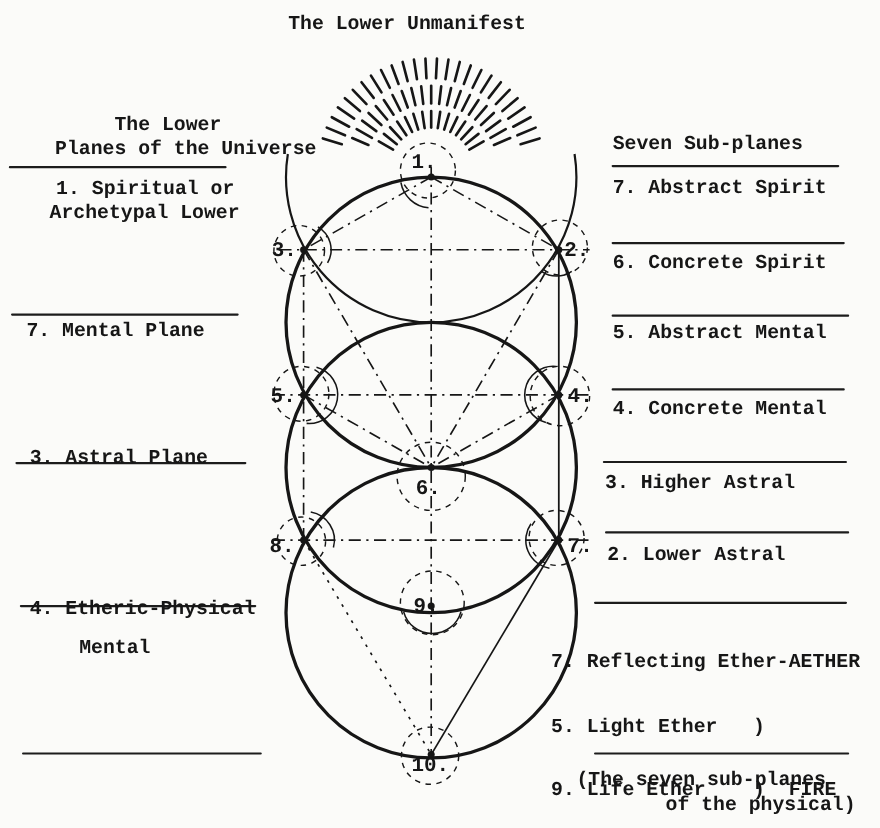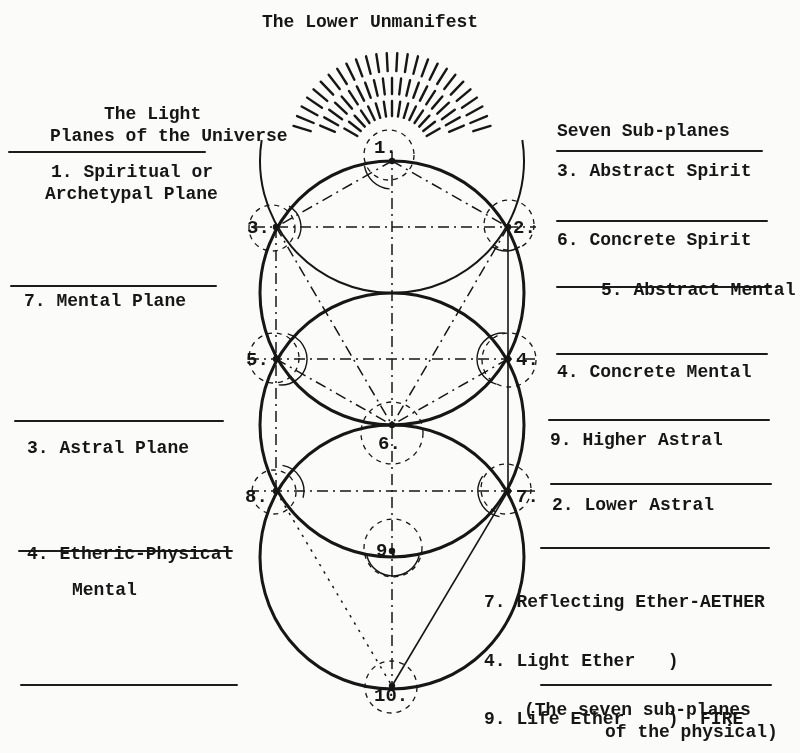--- a/index.html
+++ b/index.html
@@ -15,44 +15,44 @@
   }
   .rule{position:absolute;height:2.4px;background:#1c1c1c;border-radius:1px;}
   svg{position:absolute;left:0;top:0;}
   
   .title{left:262px;top:12px;}
   .lh1{left:104px;top:104px;}
   .lh2{left:22px;top:126px;margin-left:28px;}
   .li1a{left:20px;top:162px;margin-left:31px;}
   .li1b{left:45px;top:184px;}
   .li2{left:24px;top:291px;}
-  .li3{left:27px;top:438px;}
+  .li3{left:27px;top:407px;}
   .li4a{left:27px;top:544px;}
   .li4b{left:72px;top:580px;}
   .lr1{left:8px;top:151px;width:198px;}
   .lr2{left:10px;top:285px;width:207px;}
   .lr3{left:14px;top:420px;width:210px;}
   .lr4{left:18px;top:550px;width:215px;}
   .lr5{left:20px;top:684px;width:218px;}
   
   .rh{left:557px;top:121px;}
   .rs1{left:557px;top:161px;}
   .rs2{left:557px;top:230px;}
-  .rs3{left:557px;top:280px;margin-left:44px;}
+  .rs3{left:557px;top:293px;}
   .rs4{left:557px;top:362px;}
   .rs5{left:550px;top:430px;}
   .rs6{left:552px;top:495px;text-align:center;}
   .rr1{left:556px;top:150px;width:207px;}
   .rr2{left:556px;top:220px;width:212px;}
   .rr3{left:556px;top:286px;width:216px;}
   .rr4{left:556px;top:353px;width:212px;}
   .rr5{left:548px;top:419px;width:222px;}
   .rr6{left:550px;top:483px;width:222px;}
   .ether{left:484px;top:553px;}
-  .ether div{font-weight:bold;font-size:18px;line-height:18.6px;white-space:pre;}
+  .ether div{font-weight:bold;font-size:18px;line-height:18.6px;white-space:pre;margin-left:17px;}
   .er1{left:540px;top:547px;width:230px;}
   .er2{left:540px;top:684px;width:232px;}
   .cap1{left:524px;top:700px;}
   .cap2{left:560px;top:722px;margin-left:45px;}
 </style>
 </head>
 <body>
 
 <svg width="800" height="753" viewBox="0 0 800 753">
     <line x1="357.3589838486225" y1="136" x2="344.3686027918559" y2="128.5" stroke="#161616" stroke-width="2.4" stroke-linecap="round"></line>
@@ -170,52 +170,52 @@
     <circle cx="393" cy="548" r="29" fill="none" stroke="#161616" stroke-width="1.3" stroke-dasharray="5 5"></circle>
     <circle cx="392" cy="551" r="3.2" fill="#161616"></circle>
     <text x="376" y="556" fill="#161616" font-size="19" font-weight="bold" font-family="&quot;Liberation Mono&quot;,&quot;DejaVu Sans Mono&quot;,monospace">9.</text>
     <circle cx="391" cy="687" r="26" fill="none" stroke="#161616" stroke-width="1.3" stroke-dasharray="5 5"></circle>
     <circle cx="392" cy="686" r="3.2" fill="#161616"></circle>
     <text x="374" y="701" fill="#161616" font-size="19" font-weight="bold" font-family="&quot;Liberation Mono&quot;,&quot;DejaVu Sans Mono&quot;,monospace">10.</text>
   </svg>
 
 <div class="txt title">The Lower Unmanifest</div>
 
-<div class="txt lh1">The Light</div>
+<div class="txt lh1">The Lower</div>
 <div class="txt lh2">Planes of the Universe</div>
 <div class="rule lr1"></div>
 <div class="txt li1a">1. Spiritual or</div>
-<div class="txt li1b">Archetypal Plane</div>
+<div class="txt li1b">Archetypal Lower</div>
 <div class="rule lr2"></div>
 <div class="txt li2">7. Mental Plane</div>
 <div class="rule lr3"></div>
 <div class="txt li3">3. Astral Plane</div>
 <div class="rule lr4"></div>
 <div class="txt li4a">4. Etheric-Physical</div>
 <div class="txt li4b">Mental</div>
 <div class="rule lr5"></div>
 
 <div class="txt rh">Seven Sub-planes</div>
 <div class="rule rr1"></div>
-<div class="txt rs1">3. Abstract Spirit</div>
+<div class="txt rs1">7. Abstract Spirit</div>
 <div class="rule rr2"></div>
 <div class="txt rs2">6. Concrete Spirit</div>
 <div class="rule rr3"></div>
 <div class="txt rs3">5. Abstract Mental</div>
 <div class="rule rr4"></div>
 <div class="txt rs4">4. Concrete Mental</div>
 <div class="rule rr5"></div>
-<div class="txt rs5">9. Higher Astral</div>
+<div class="txt rs5">3. Higher Astral</div>
 <div class="rule rr6"></div>
 <div class="txt rs6">2. Lower Astral</div>
 
 <div class="rule er1"></div>
 <div class="txt ether">
   <div>7. Reflecting Ether-AETHER</div>
-  <div>4. Light Ether   )</div>
+  <div>5. Light Ether   )</div>
   <div>9. Life Ether    )  FIRE</div>
   
   
   
   
 </div>
 <div class="rule er2"></div>
 <div class="txt cap1">(The seven sub-planes</div>
 <div class="txt cap2">of the physical)</div>
 

